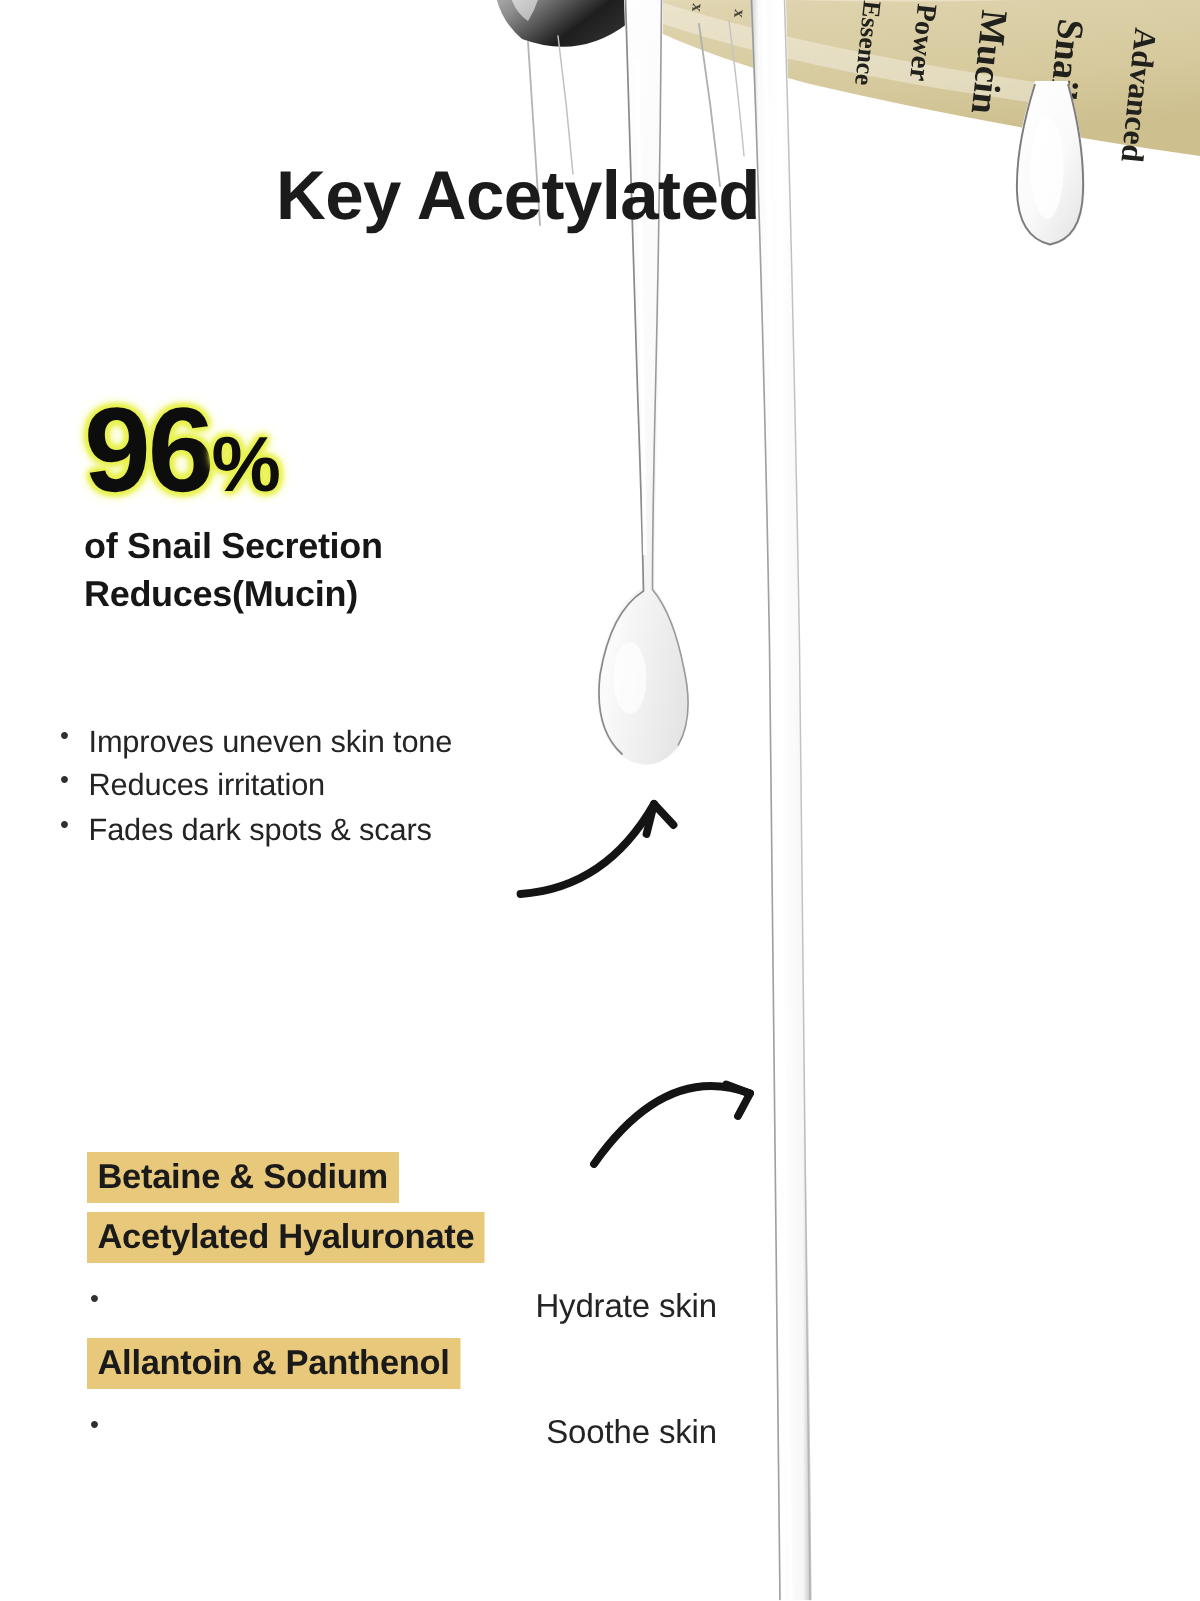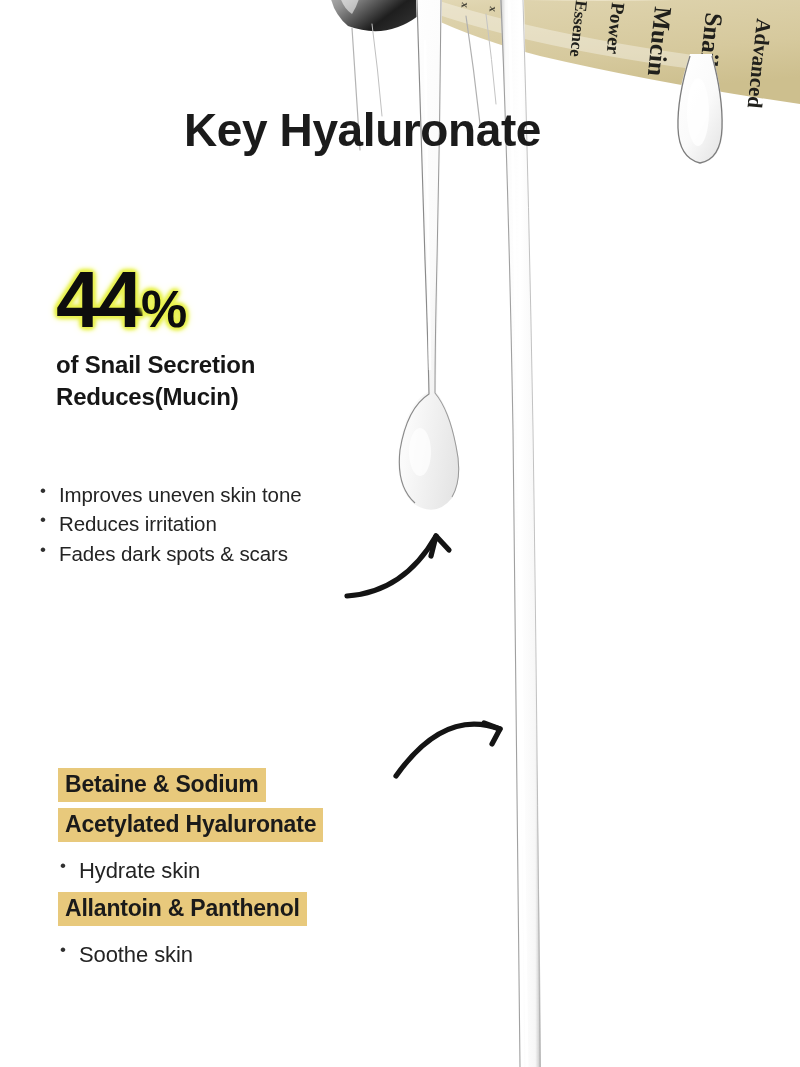--- a/index.html
+++ b/index.html
@@ -95,21 +95,21 @@
   }
 
   .mucin-bullets {
     position: absolute;
     left: 38px;
     top: 480px;
     width: 350px;
   }
 
   
-  .ingredient-group { position: absolute; }
+  .ingredient-group { position: absolute; text-align: right; }
   .ingredient-group.g1 { left: 58px; top: 768px; width: 420px; }
   .ingredient-group.g2 { left: 58px; top: 892px; width: 420px; }
 
   .hl-line {
     display: table;
     margin: 0 0 6px 0;
     padding: 3px 7px 4px 7px;
     background: #e8c97c;
     font-size: 23px;
     line-height: 1.18;
@@ -206,25 +206,25 @@
       <g>
         <path d="M 690,54 Q 676,96 677,126 Q 678,158 700,164
                  Q 722,160 723,128 Q 724,96 712,54 Z" fill="url(#dropGrad)"></path>
         <path d="M 690,56 Q 677,98 678,128 Q 679,158 700,163
                  Q 721,159 722,128 Q 723,96 712,56" fill="none" stroke="#7d7d7d" stroke-width="1.3"></path>
         <ellipse cx="698" cy="112" rx="11" ry="34" fill="#ffffff" opacity="0.8"></ellipse>
       </g>
     </svg>
   </div>
 
-  <h1 class="page-title">Key Hyaluronate</h1>
+  <h1 class="page-title">Key Acetylated</h1>
 
   <div class="stat-block">
     <div class="stat-number">
-      <span>44</span><span class="pct">%</span>
+      <span>96</span><span class="pct">%</span>
     </div>
     <p class="stat-caption">
       <span>of Snail Secretion</span><br>
       <span>Reduces(Mucin)</span>
     </p>
   </div>
 
   <ul class="bullets mucin-bullets">
     <li>Improves uneven skin tone</li>
     <li>Reduces irritation</li>

